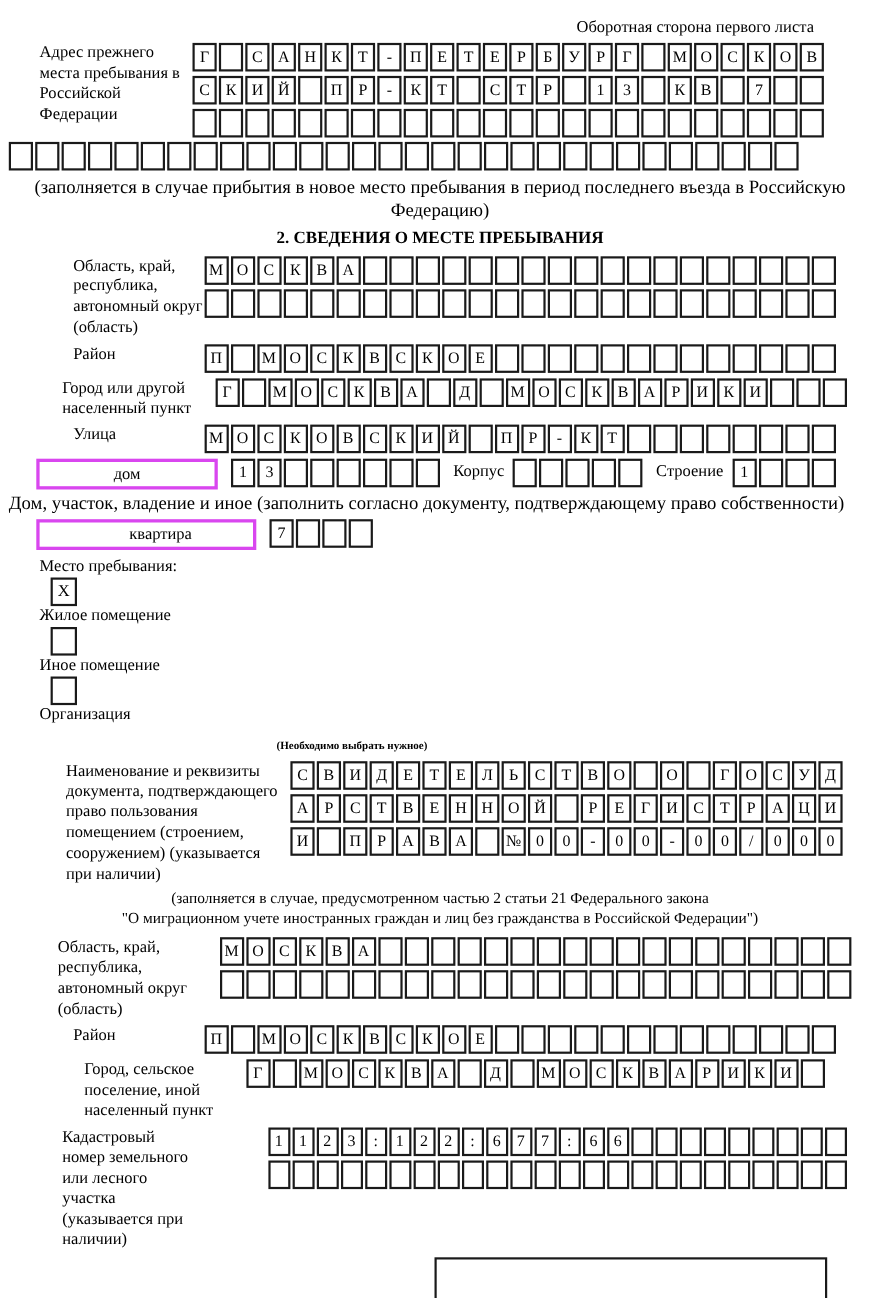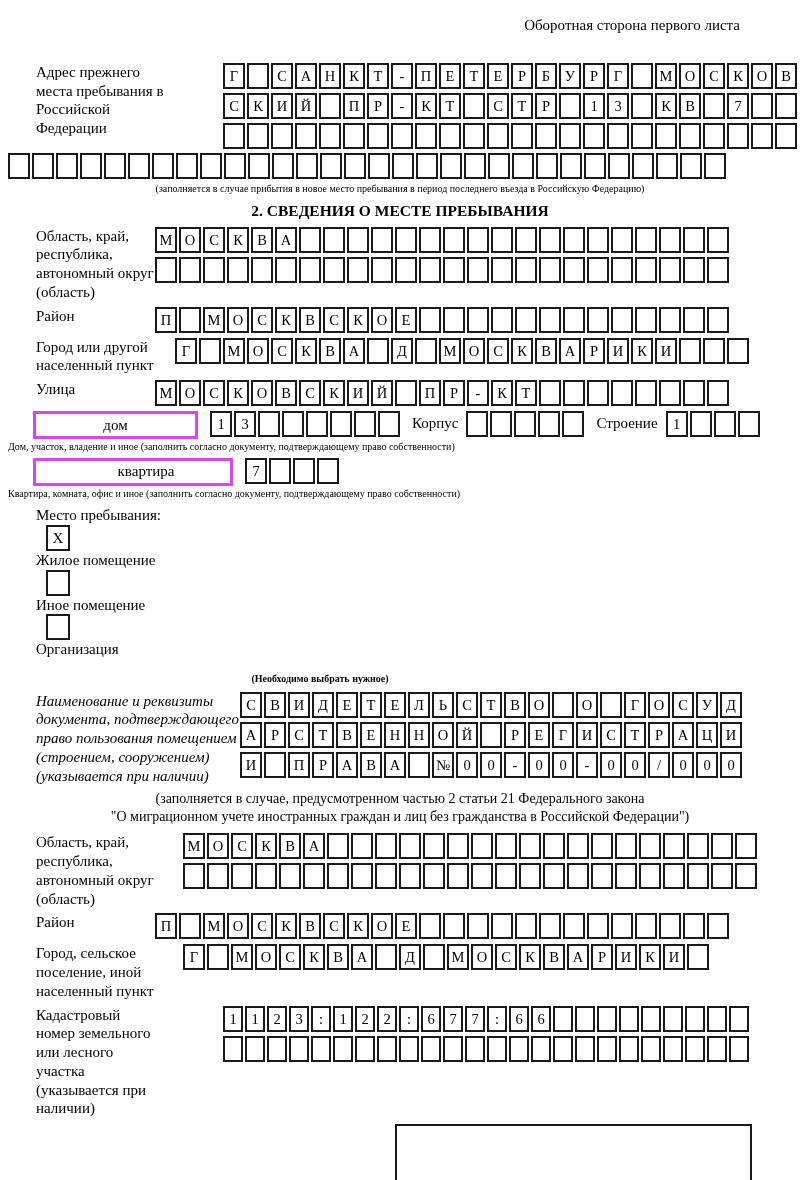--- a/index.html
+++ b/index.html
@@ -2,39 +2,39 @@
 <html><head>
 <meta charset="utf-8">
 <style>
   html,body{margin:0;padding:0;background:#fff;}
   .page{
     width:800px;min-height:1180px;box-sizing:border-box;
     padding:16px 8px 10px 8px;
     font-family:"Liberation Serif","DejaVu Serif",serif;
     color:#000;font-size:15px;line-height:1.25;background:#fff;overflow:hidden;
   }
-  .header-note{text-align:right;padding-right:52px;margin-bottom:28px;font-size:15px;}
+  .header-note{text-align:right;padding-right:52px;margin-bottom:4px;font-size:15px;}
   .center{text-align:center;}
-  .note{font-size:10px;margin:2px 0 4px 0;}
+  .note{font-size:17px;margin:2px 0 4px 0;}
   .title{font-weight:bold;font-size:15.5px;margin:6px 0 6px 0;}
   .cells{display:flex;}
   .cells .cell{
     width:22px;height:26px;box-sizing:border-box;border:2px solid #1a1a1a;
     margin-right:2px;display:flex;align-items:center;justify-content:center;
     font-size:14.5px;background:#fff;flex:0 0 auto;
   }
   .cells.narrow .cell{width:20px;}
   .rowgap{margin-bottom:4px;}
-  .s1block{display:flex;align-items:flex-start;gap:48px;}
+  .s1block{display:flex;align-items:flex-start;}
   .s1label{width:167px;box-sizing:border-box;padding-left:28px;flex:0 0 auto;}
   .s1cells .cells{margin-bottom:4px;}
   .overflow{margin-top:0;}
-  .s2row{display:flex;align-items:flex-start;margin-bottom:5px;}
+  .s2row{display:flex;align-items:flex-start;margin-bottom:5px;justify-content:center;}
   .s2label{width:147px;box-sizing:border-box;padding-left:28px;flex:0 0 auto;}
-  .wide-label{width:232px;font-style:italic;}
+  .wide-label{width:232px;}
   .indent20{margin-left:20px;}
   .indent28{margin-left:28px;}
   .indent68{margin-left:68px;}
   .houserow{display:flex;align-items:flex-start;margin:4px 0 2px 0;}
   .widebox{
     box-sizing:border-box;border:3px solid #d946ef;height:28px;
     display:flex;align-items:center;justify-content:center;flex:0 0 auto;
     margin-left:25px;margin-right:12px;
   }
   .widebox.dom{width:165px;}
@@ -364,21 +364,20 @@
     <div class="widebox kv">
       <span>квартира</span>
     </div>
     <div class="cells">
         <div class="cell">7</div>
         <div class="cell"></div>
         <div class="cell"></div>
         <div class="cell"></div>
       </div>
   </div>
-  <div class="note">Квартира, комната, офис и иное (заполнить согласно документу, подтверждающему право собственности)</div>
 
   <div class="stayrow">
     <span>Место пребывания:</span>
     <span class="cb">X</span>
     <span class="opt">Жилое помещение</span>
     <span class="cb"></span>
     <span class="opt">Иное помещение</span>
     <span class="cb"></span>
     <span class="opt">Организация</span>
   </div>

